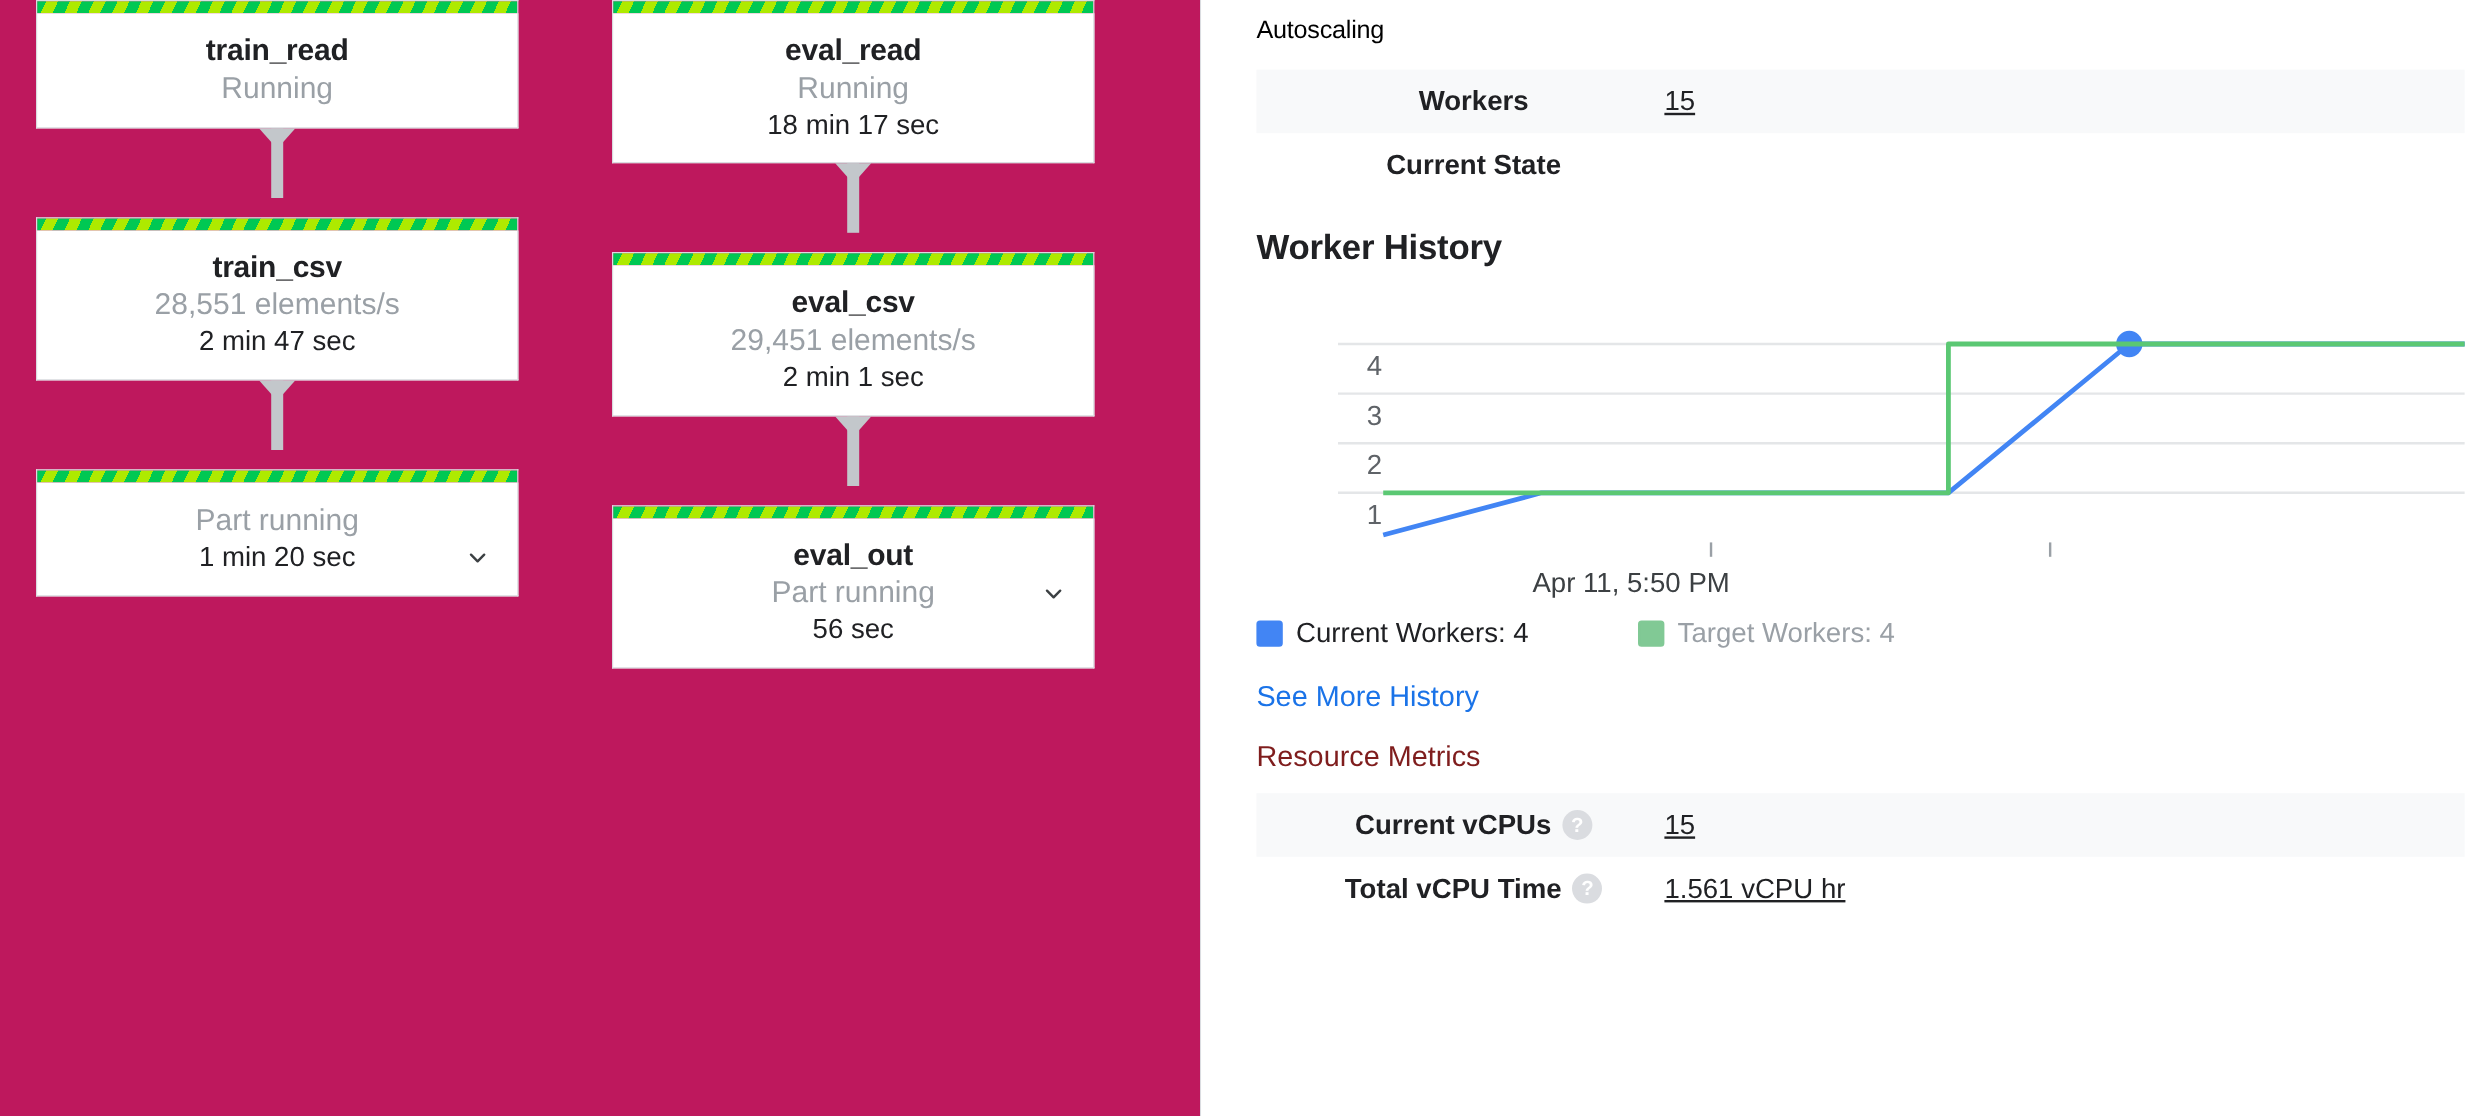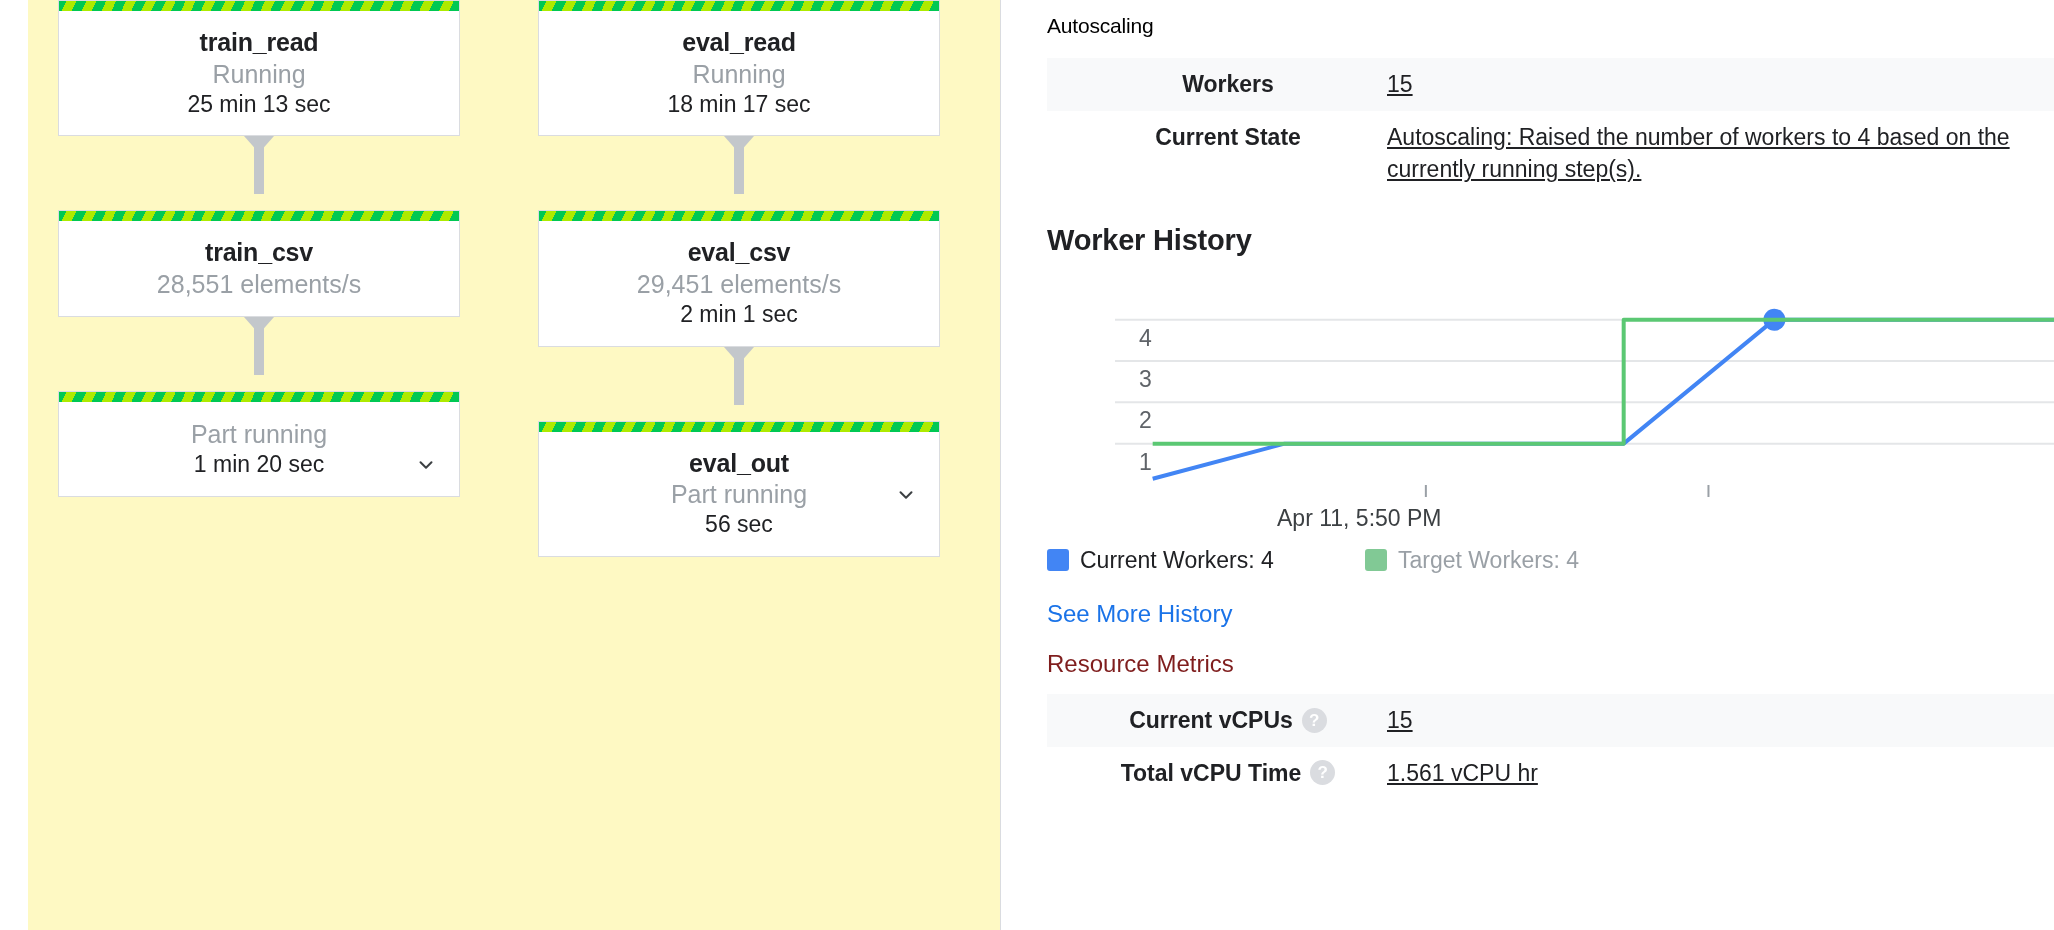--- a/index.html
+++ b/index.html
@@ -8,22 +8,21 @@
     background: #ffffff;
     font-family: "Liberation Sans", sans-serif;
     overflow: hidden;
   }
   #root { position: relative; width: 2054px; height: 930px; }
 
   
   #graph-panel {
     position: absolute; left: 0; top: 0;
     width: 1000px; height: 930px;
-    background: #fef9c3;
-    margin-left: 28px;
+    background: #be185d;
   }
   .node-col { position: absolute; width: 402px; }
   #col-train { left: 30px; top: 0; }
   #col-eval  { left: 510px; top: 0; }
 
   .node-card {
     position: relative;
     width: 402px;
     background: #ffffff;
     border: 1px solid #dadce0;
@@ -156,33 +155,33 @@
 
   <div id="graph-panel">
 
     <div class="node-col" id="col-train">
 
       <div>
         <div class="node-stripe"></div>
         <div class="node-card">
           <div class="node-title">train_read</div>
           <div class="node-sub">Running</div>
-          <div class="node-dur">25 min 13 sec</div>
         </div>
       </div>
       <div class="connector">
         <div class="stem"></div>
           <div class="head"></div>
       </div>
 
       <div>
         <div class="node-stripe"></div>
         <div class="node-card">
           <div class="node-title">train_csv</div>
           <div class="node-sub">28,551 elements/s</div>
+          <div class="node-dur">2 min 47 sec</div>
         </div>
       </div>
       <div class="connector">
         <div class="stem"></div>
           <div class="head"></div>
       </div>
 
       <div>
         <div class="node-stripe"></div>
         <div class="node-card">
@@ -252,22 +251,20 @@
       <div class="kv-row shaded">
         <div class="kv-key">
             <span>Workers</span>
           </div>
         <div class="kv-val">15</div>
       </div>
       <div class="kv-row">
         <div class="kv-key">
             <span>Current State</span>
           </div>
-        <div class="kv-val">Autoscaling: Raised the number of workers to 4 based on the
-currently running step(s).</div>
       </div>
     </div>
 
     <div class="section-h2">Worker History</div>
 
     <div id="chart-wrap">
       <svg id="chart-svg" width="1010" height="250" viewBox="0 0 1010 250">
           <line x1="68" x2="1010" y1="160.66666666666669" y2="160.66666666666669" stroke="#e4e6e8" stroke-width="2"></line>
           <text x="92" y="186.66666666666669" class="axis-tick-label">1</text>
           <line x1="68" x2="1010" y1="119.33333333333334" y2="119.33333333333334" stroke="#e4e6e8" stroke-width="2"></line>

